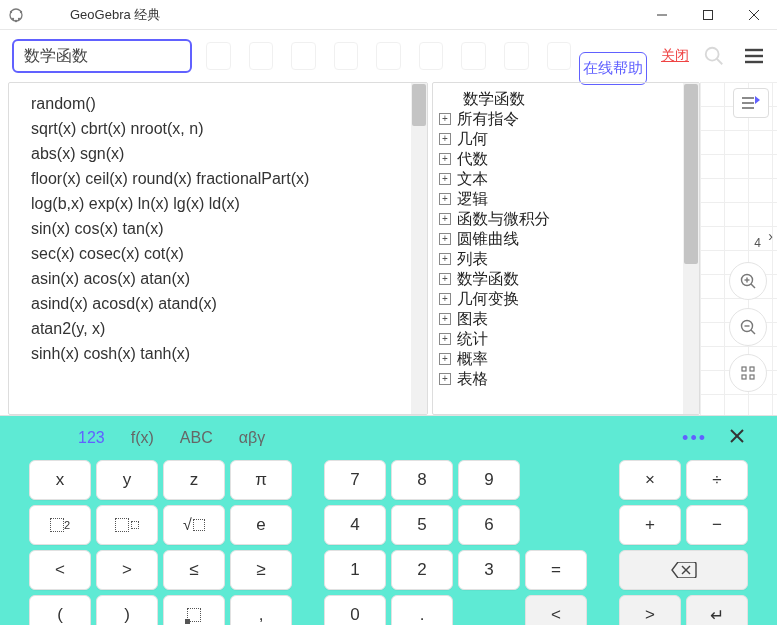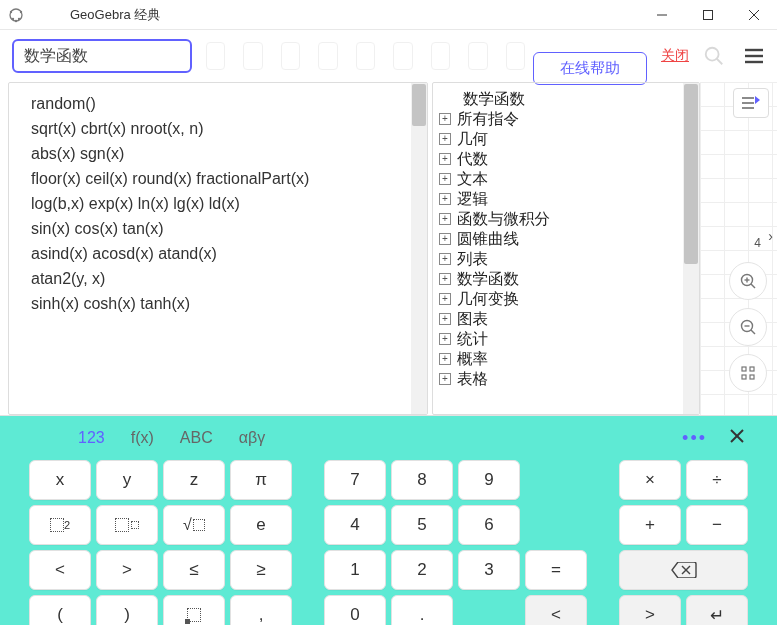--- a/index.html
+++ b/index.html
@@ -12,21 +12,21 @@
   .titlebar-title { font-size: 13px; color: #333; flex: 0 0 auto; margin-left: 40px; }
   .titlebar-spacer { flex: 1; }
   .win-btn { width: 46px; height: 30px; display: flex; align-items: center; justify-content: center; cursor: pointer; }
   .win-btn svg { width: 10px; height: 10px; }
   
   
   .toolbar-row { height: 52px; display: flex; align-items: center; padding: 6px 6px 6px 12px; gap: 8px; position: relative; }
   .search-input { flex: 0 0 auto; width: 180px; height: 34px; border: 2px solid #6161ff; border-radius: 6px; padding: 0 10px; font-size: 16px; color: #444; outline: none; }
   .faded-tools { flex: 1; height: 40px; opacity: 0.12; display: flex; align-items: center; gap: 18px; padding-left: 6px; overflow: hidden; }
   .faded-tools span { width: 28px; height: 28px; display: inline-block; border: 1px solid #888; border-radius: 4px; }
-  .help-btn { border: 1.5px solid #6161ff; color: #6161ff; background: #fff; border-radius: 6px; padding: 6px 26px; font-size: 15px; cursor: pointer; margin-top: 24px; }
+  .help-btn { border: 1.5px solid #6161ff; color: #6161ff; background: #fff; border-radius: 6px; padding: 6px 3px; font-size: 15px; cursor: pointer; margin-top: 24px; }
   .close-link { color: #ef4444; font-size: 14px; text-decoration: underline; cursor: pointer; padding: 0 6px; }
   .mag-icon { width: 22px; height: 22px; opacity: 0.25; }
   .ham-btn { width: 34px; height: 34px; margin-left: 4px; display: flex; align-items: center; justify-content: center; cursor: pointer; }
   .ham-btn svg { width: 24px; height: 24px; stroke: #444; }
   
   
   .panels { display: flex; height: 333px; position: relative; }
   .func-panel { flex: 0 0 420px; border: 1px solid #ddd; margin: 0 0 0 8px; position: relative; overflow: hidden; border-radius: 2px; }
   .func-list { padding: 8px 14px 8px 22px; font-size: 16px; color: #333; line-height: 25px; overflow-y: auto; height: 100%; }
   .func-line { white-space: nowrap; }
@@ -129,20 +129,22 @@
 
 <div class="panels">
   <div class="func-panel">
     <div class="func-list" id="func-list">
         <div class="func-line">random()</div>
         <div class="func-line">sqrt(x)  cbrt(x)  nroot(x, n)</div>
         <div class="func-line">abs(x)  sgn(x)</div>
         <div class="func-line">floor(x)  ceil(x)  round(x)  fractionalPart(x)</div>
         <div class="func-line">log(b,x)  exp(x)  ln(x)  lg(x)  ld(x)</div>
         <div class="func-line">sin(x)  cos(x)  tan(x)</div>
+        <div class="func-line">sec(x)  cosec(x)  cot(x)</div>
+        <div class="func-line">asin(x)  acos(x)  atan(x)</div>
         <div class="func-line">asind(x)  acosd(x)  atand(x)</div>
         <div class="func-line">atan2(y, x)</div>
         <div class="func-line">sinh(x)  cosh(x)  tanh(x)</div>
       </div>
     <div class="func-scroll">
         <div class="func-thumb"></div>
       </div>
   </div>
   <div class="cat-panel">
     <div class="cat-list" id="cat-list">

